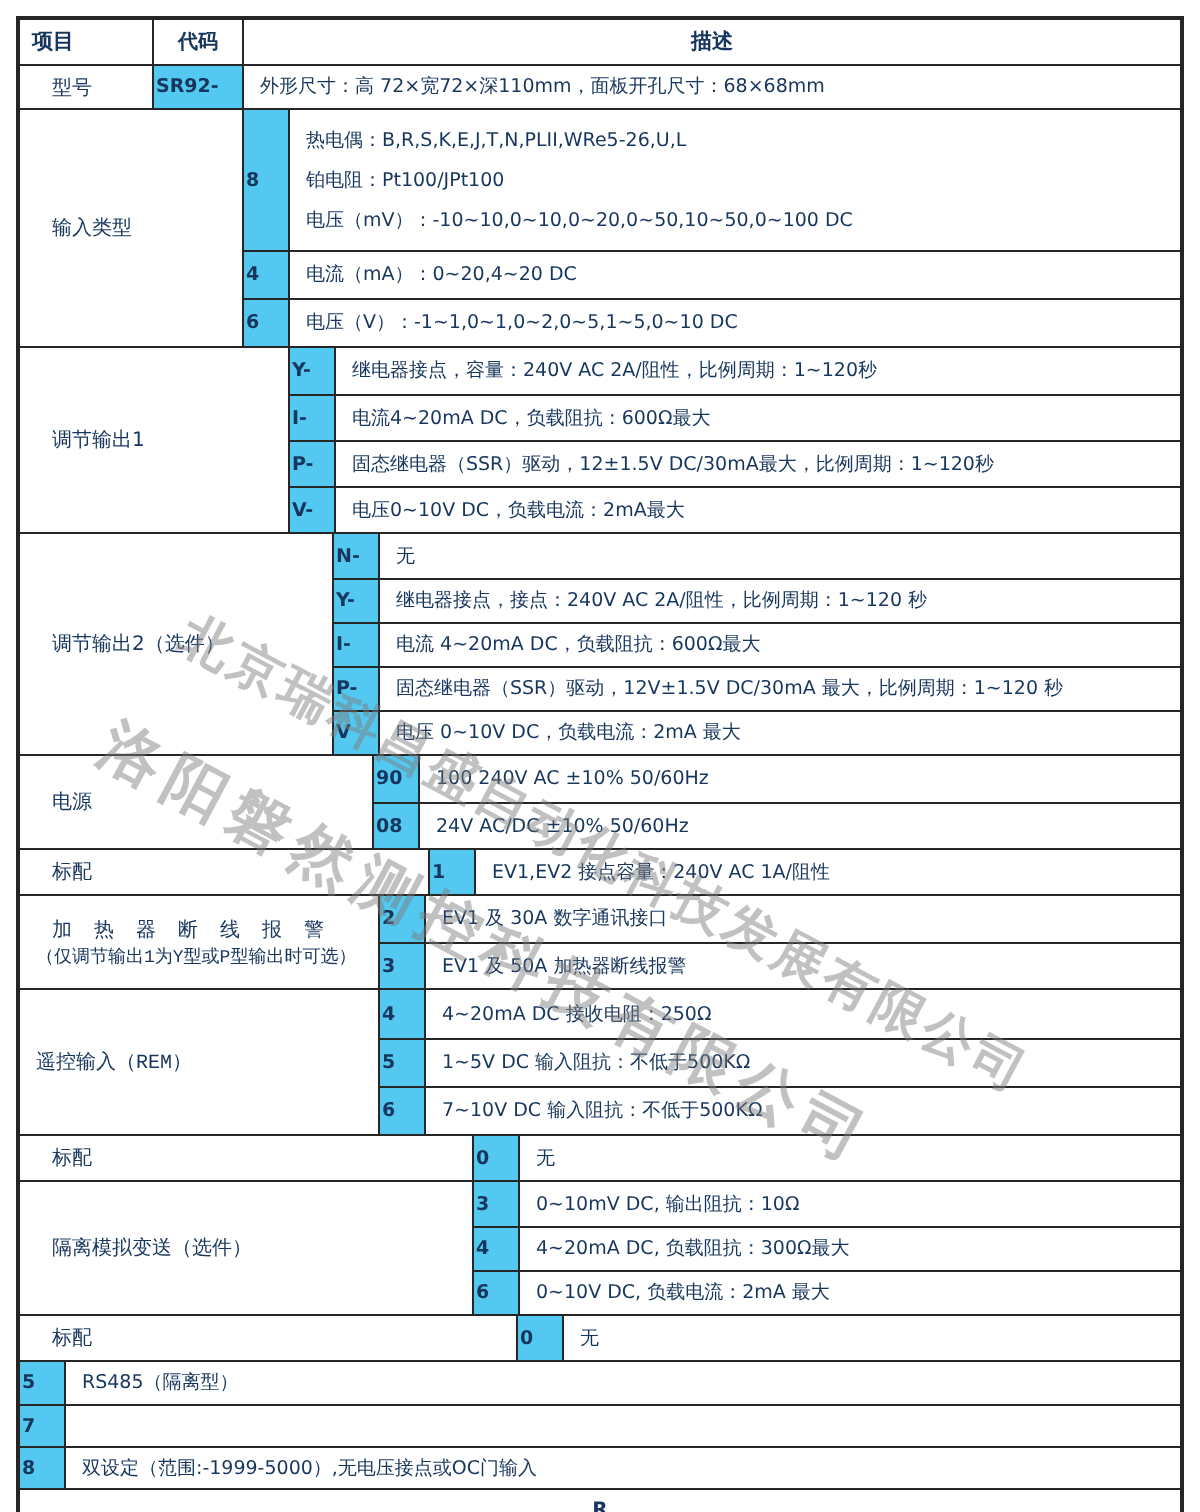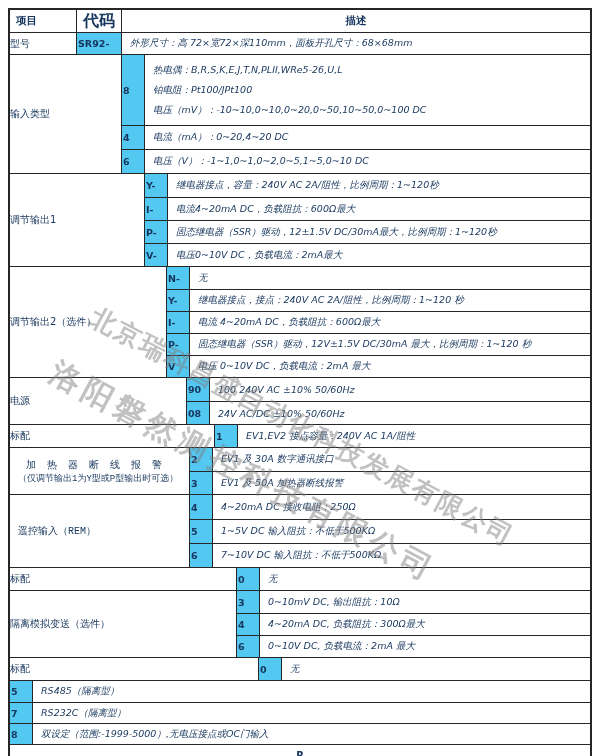--- a/index.html
+++ b/index.html
@@ -2,35 +2,35 @@
 <html><head>
 <meta charset="utf-8">
 <style>
   html,body{margin:0;padding:0;width:600px;height:756px;background:#ffffff;overflow:hidden;
     font-family:"DejaVu Sans","Liberation Sans",sans-serif;color:#17365d;}
   .page{position:relative;width:600px;height:756px;}
   .tbl{position:absolute;left:8px;top:8px;width:584px;border:2px solid #262626;box-sizing:border-box;background:#fff;}
   .sect{display:flex;box-sizing:border-box;}
   .sect + .sect{border-top:1px solid #262626;}
   .lbl{box-sizing:border-box;border-right:1px solid #262626;display:flex;align-items:center;
-    padding-left:0;font-size:10px;flex-shrink:0;}
+    padding-left:16px;font-size:10px;flex-shrink:0;}
   .sub{box-sizing:border-box;border-right:1px solid #262626;flex-shrink:0;display:flex;flex-direction:column;justify-content:center;font-size:10px;}
   .rows{flex:1;display:flex;flex-direction:column;min-width:0;}
   .r{display:flex;box-sizing:border-box;min-width:0;}
   .r + .r{border-top:1px solid #262626;}
   .code{box-sizing:border-box;width:23px;flex-shrink:0;background:#53c8f1;border-right:1px solid #262626;
     display:flex;align-items:center;padding-left:1px;font-size:9.5px;font-weight:bold;}
-  .desc{flex:1;display:flex;align-items:center;padding-left:8px;font-size:9.5px;min-width:0;white-space:nowrap;font-style:italic;}
+  .desc{flex:1;display:flex;align-items:center;padding-left:8px;font-size:9.5px;min-width:0;white-space:nowrap;}
   .groups{flex:1;display:flex;flex-direction:column;}
   .group{display:flex;}
   .group + .group{border-top:1px solid #262626;}
   
   .hdr{height:22px;font-weight:bold;}
   .hdr .h1{width:67px;border-right:1px solid #262626;display:flex;align-items:center;padding-left:6px;font-size:10.5px;box-sizing:border-box;}
-  .hdr .h2{width:45px;border-right:1px solid #262626;display:flex;align-items:center;justify-content:center;font-size:16px;box-sizing:border-box;}
+  .hdr .h2{width:45px;border-right:1px solid #262626;display:flex;align-items:center;justify-content:center;font-size:10px;box-sizing:border-box;}
   .hdr .h3{flex:1;display:flex;align-items:center;justify-content:center;font-size:10.5px;}
   
   .s-model{height:22px;}
   .s-model .lbl{width:67px;}
   .s-model .code{width:45px;}
   
   .s-input .lbl{width:112px;}
   .s-out1 .lbl{width:135px;}
   .s-out2 .lbl{width:157px;}
   .s-power .lbl{width:177px;}
@@ -252,21 +252,20 @@
     </div>
 
     <div class="sect s-comm">
       <div class="rows">
         <div class="r">
           <div class="code">5</div>
           <div class="desc">RS485（隔离型）</div>
         </div>
         <div class="r">
           <div class="code">7</div>
-          <div class="desc">RS232C（隔离型）</div>
         </div>
         <div class="r">
           <div class="code">8</div>
           <div class="desc">双设定（范围:-1999-5000）,无电压接点或OC门输入</div>
         </div>
       </div>
     </div>
 
     <div class="sect ftr">
       <div>R</div>

